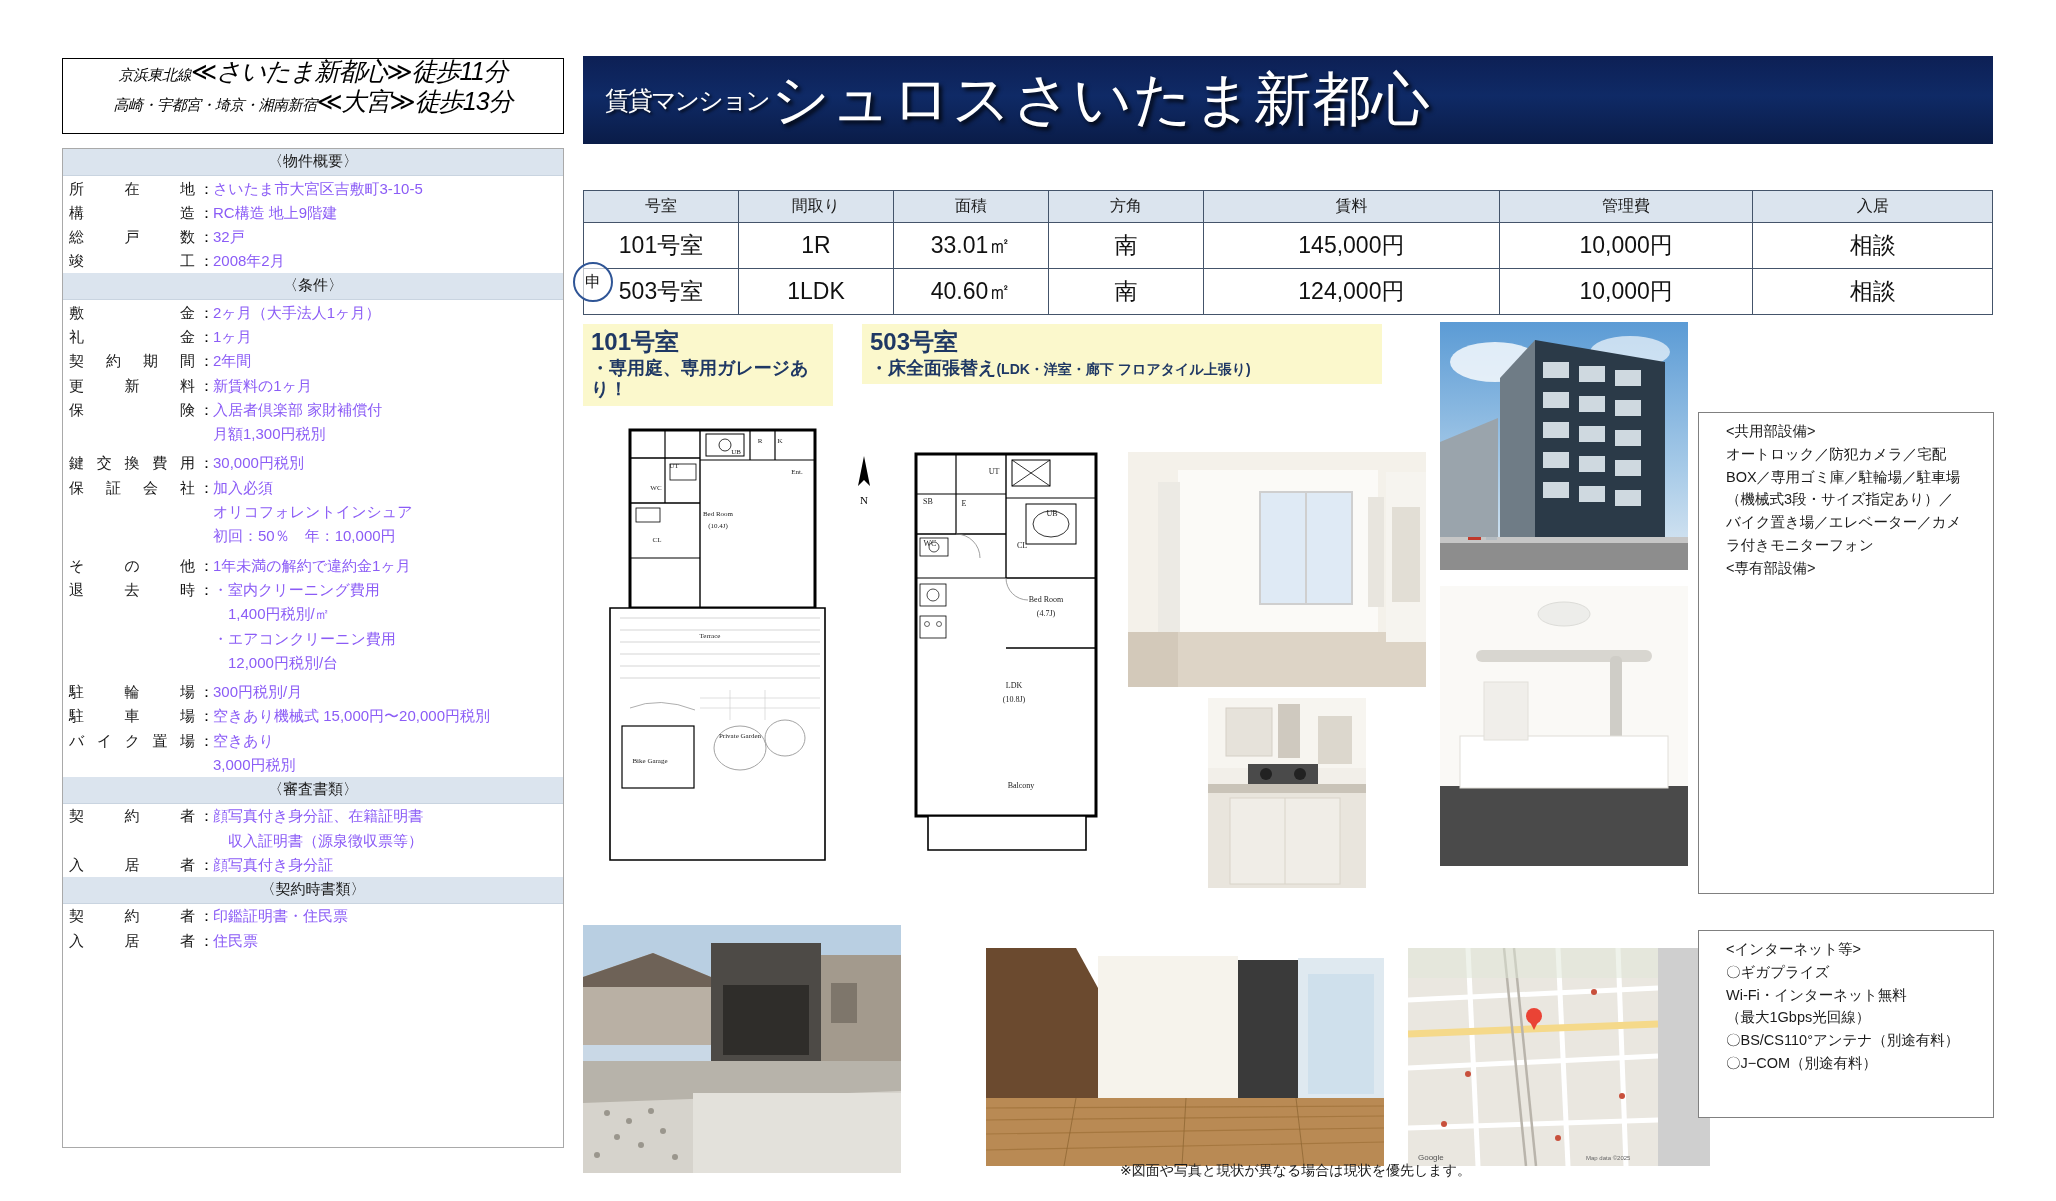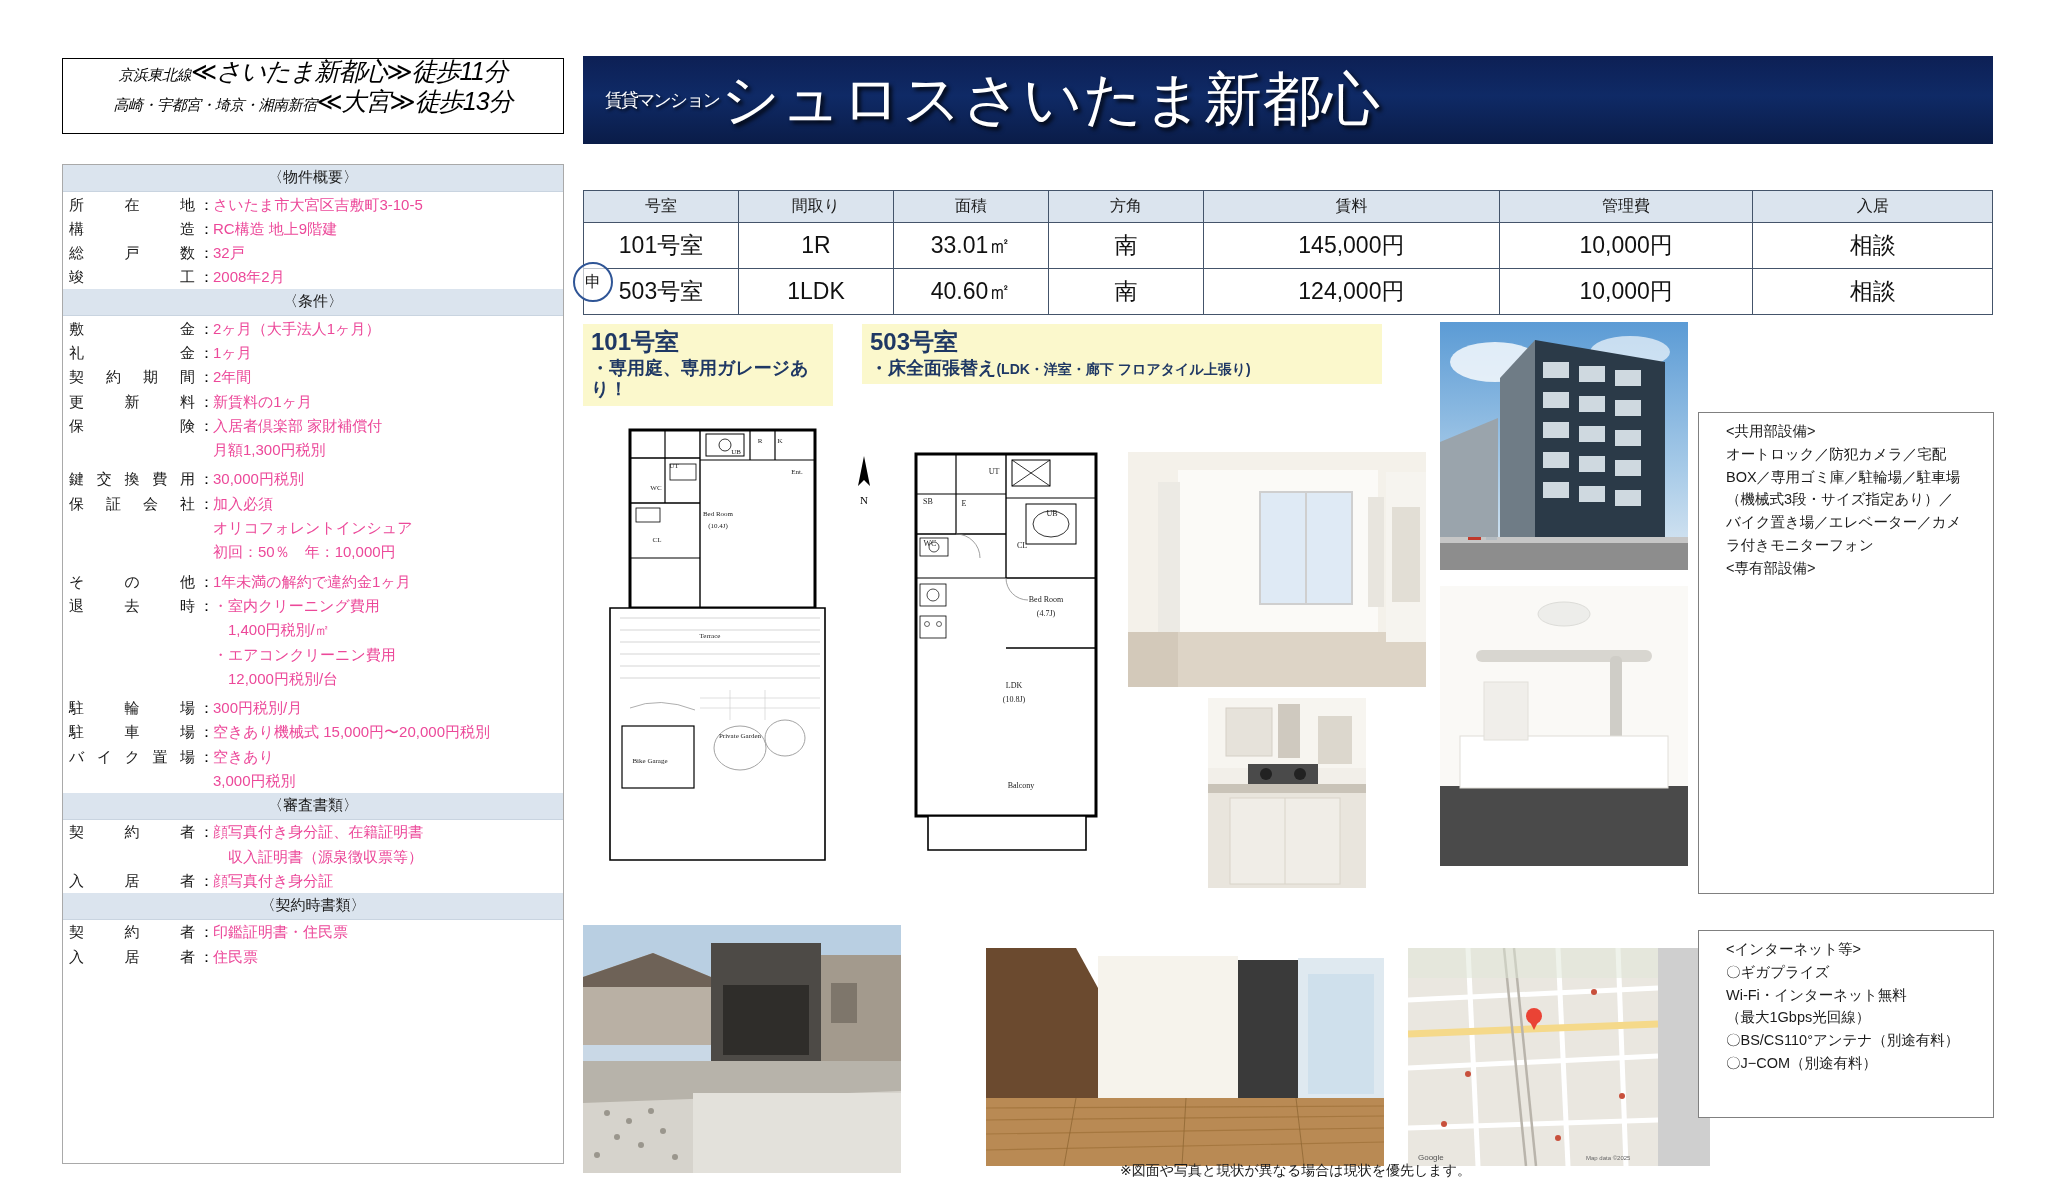--- a/index.html
+++ b/index.html
@@ -22,47 +22,47 @@
   .station-line .big { font-size:25px; letter-spacing:-1px; }
   #station-line-1 { margin-bottom:5px; }
 
   
   #title-banner {
     position:absolute; left:583px; top:56px; width:1410px; height:88px;
     background: linear-gradient(180deg,#0d2055 0%, #0f2a66 45%, #0a1c48 100%);
     display:flex; align-items:center; padding-left:22px;
   }
   #title-prefix {
-    color:#fff; font-size:18px; letter-spacing:-2px;
+    color:#fff; font-size:25px; letter-spacing:-2px;
     text-shadow:2px 2px 3px rgba(0,0,0,.8); white-space:nowrap;
     font-family:"DejaVu Sans", sans-serif;
   }
   #title-main {
     color:#fff; font-size:58px; letter-spacing:1px; white-space:nowrap;
     text-shadow:3px 3px 4px rgba(0,0,0,.85); font-weight:400;
     font-family:"DejaVu Sans", sans-serif; margin-left:2px;
   }
 
   
   #left-panel {
-    position:absolute; left:62px; top:164px; width:502px; height:1000px;
+    position:absolute; left:62px; top:148px; width:502px; height:1000px;
     border:1px solid #a9a9a9; background:#fff;
   }
   .sec-head {
     background:#dbe4ee; text-align:center; font-size:15px; color:#1a1a1a;
     padding:3px 0 4px; border-bottom:1px solid #c9d4e0;
   }
   .row { display:flex; align-items:flex-start; padding:1.5px 0 1.5px 6px; font-size:15px; line-height:1.42; }
   .row .lbl {
     width:130px; flex:0 0 130px; display:flex; justify-content:space-between;
     padding-right:4px; color:#1a1a1a;
   }
   .row .lbl span { display:inline-block; }
   .row .colon { width:14px; flex:0 0 14px; text-align:center; }
-  .row .val { flex:1; color:#ec4899; white-space:pre-line; }
+  .row .val { flex:1; color:#8b5cf6; white-space:pre-line; }
   .row.cont .lbl, .row.cont .colon { visibility:hidden; }
   .row.gap { margin-top:5px; }
 
   
   #room-table {
     position:absolute; left:583px; top:190px; width:1410px;
     border-collapse:collapse; font-size:15px;
   }
   #room-table th {
     background:#dbe4ee; border:1px solid #44546a; font-weight:400;

